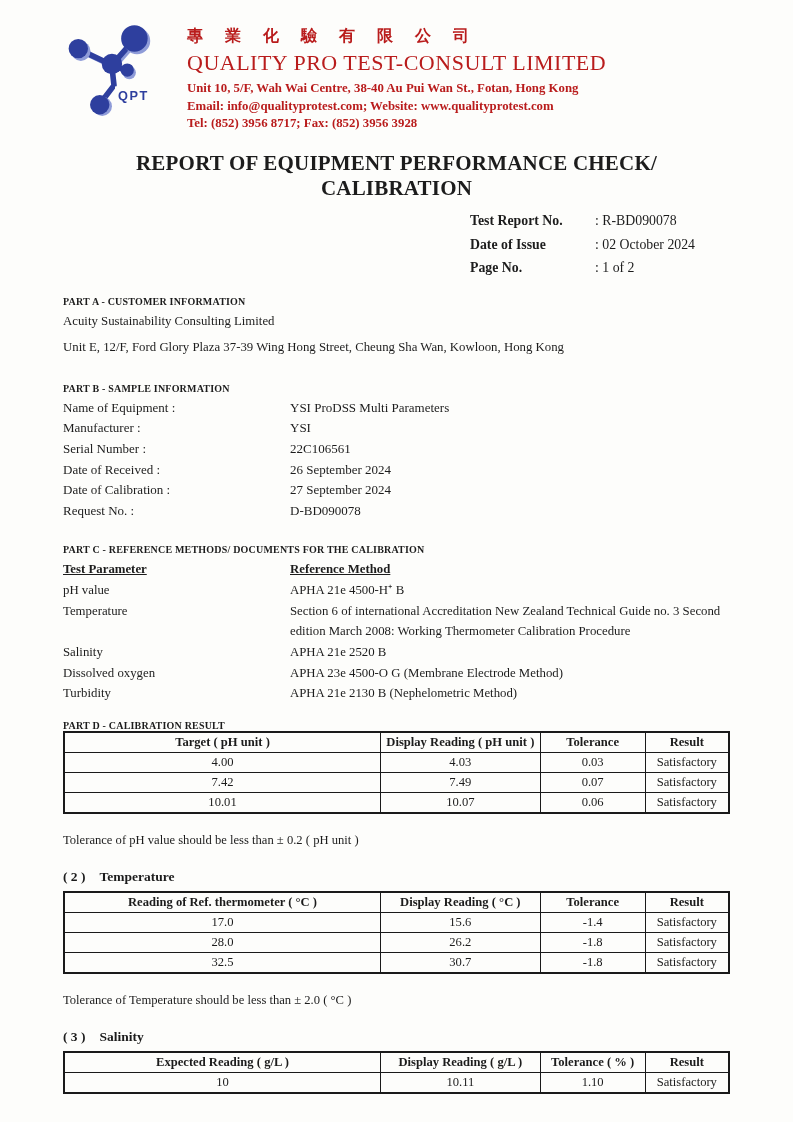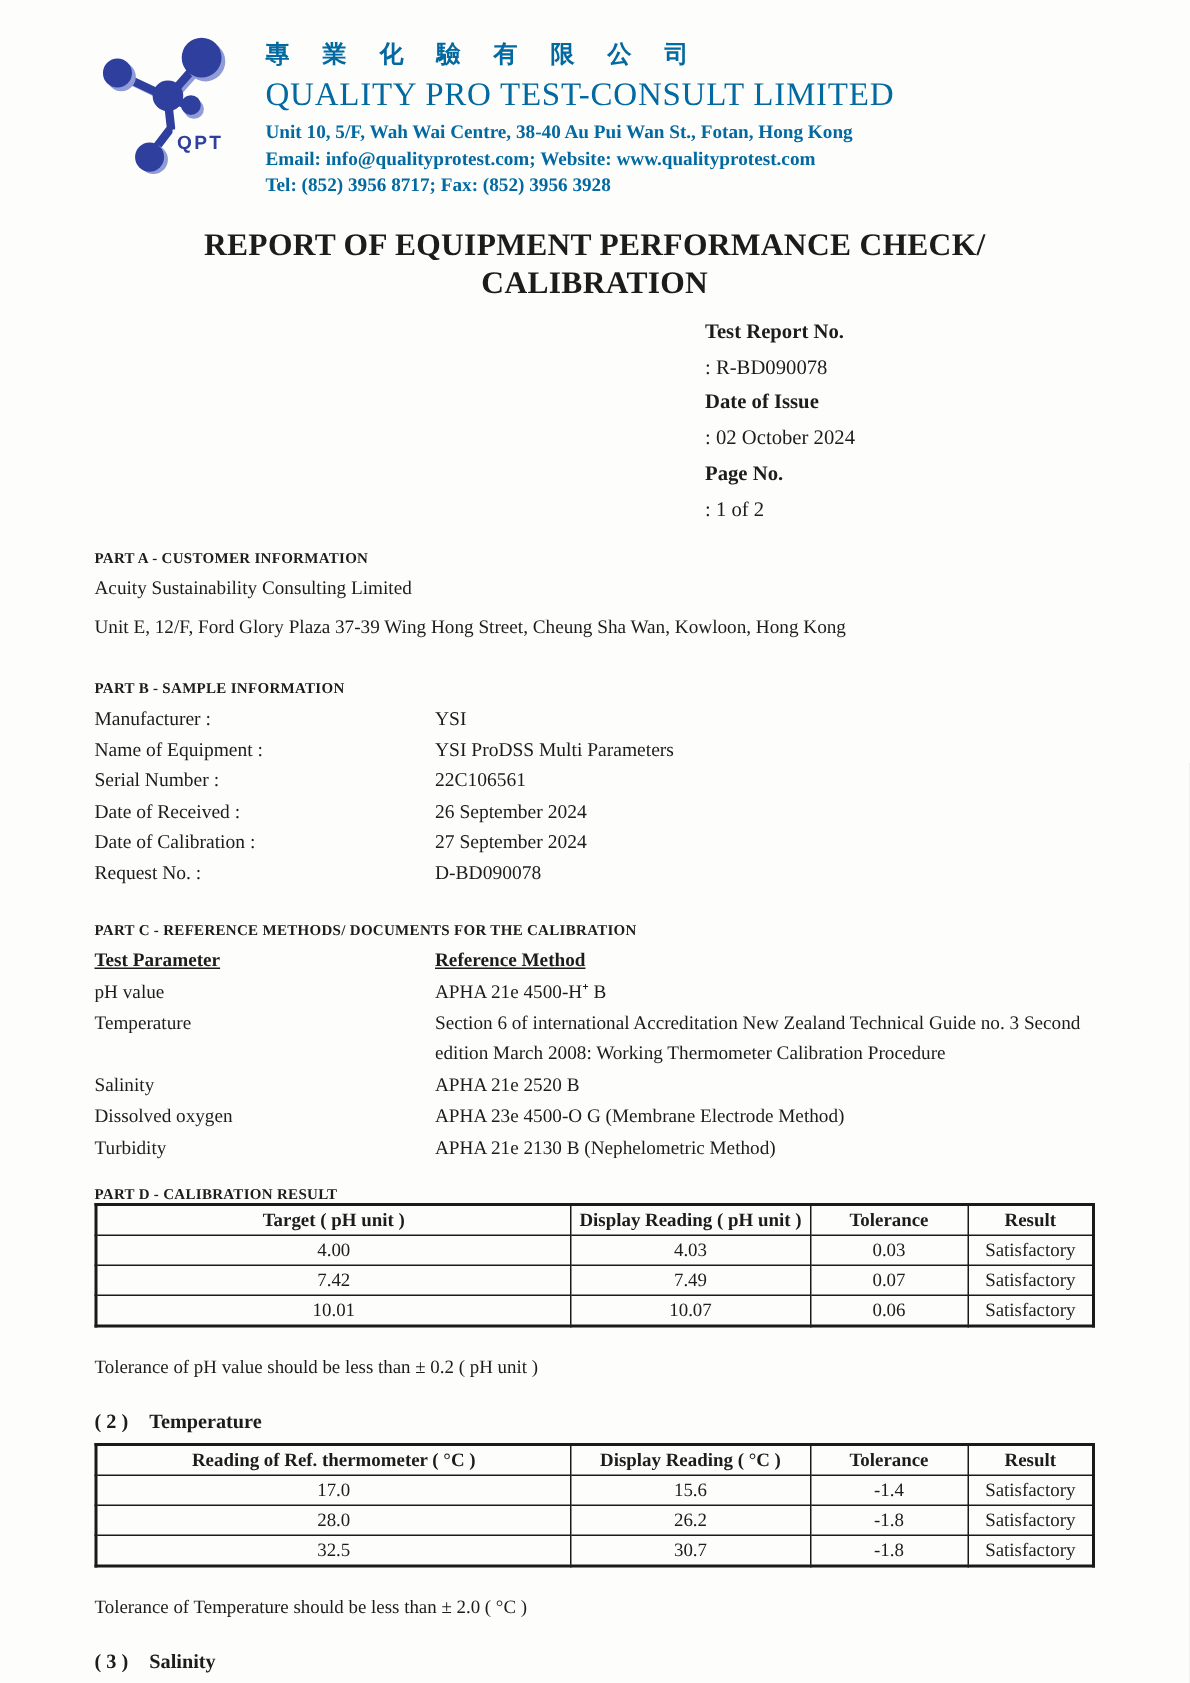--- a/index.html
+++ b/index.html
@@ -5,30 +5,30 @@
   * { margin:0; padding:0; box-sizing:border-box; }
   html,body { background:#e8e8e8; }
   body { font-family:"Liberation Serif", serif; color:#1c1c1c; }
   .page {
     position:relative; width:793px; height:1122px; margin:0 auto;
     background:#fdfdfb; overflow:hidden; padding:14px 63px 10px 63px;
   }
   
   .hdr { display:flex; align-items:flex-start; margin-top:2px; }
   .logo { width:102px; height:102px; flex:0 0 auto; }
-  .co { margin-left:12px; padding-top:10px; color:#0369a1; }
+  .co { margin-left:22px; padding-top:10px; color:#b91c1c; }
   .co-zh { font-size:16px; font-weight:600; letter-spacing:9px; }
   .co-en { font-size:22px; letter-spacing:0.5px; margin-top:3px; }
   .co-addr { font-size:12.8px; font-weight:bold; line-height:1.38; margin-top:4px; }
   .co-addr div { white-space:nowrap; }
   
   .title { text-align:center; font-size:21px; font-weight:bold; margin-top:18px; letter-spacing:0.2px; }
   
   .meta { margin-top:8px; margin-left:407px; }
-  .meta-row { display:flex; font-size:13.8px; line-height:1.72;flex-direction:column; }
+  .meta-row { display:flex; font-size:13.8px; line-height:1.72; }
   .meta-label { font-weight:bold; width:125px; }
   
   .sec-head { font-size:10px; font-weight:bold; letter-spacing:0.2px; }
   .part-a { margin-top:16px; }
   .part-a p { font-size:12.8px; line-height:1.75; margin-top:3px; }
   .part-b { margin-top:25px; }
   .kv { display:flex; font-size:13px; line-height:1.58; }
   .kv-label { width:227px; flex:0 0 auto; }
   .part-b .rows { margin-top:4px; }
   .part-c { margin-top:23px; }
@@ -116,26 +116,26 @@
   <div class="part-a">
     <div class="sec-head">PART A - CUSTOMER INFORMATION</div>
     <p>Acuity Sustainability Consulting Limited</p>
     <p>Unit E, 12/F, Ford Glory Plaza 37-39 Wing Hong Street, Cheung Sha Wan, Kowloon, Hong Kong</p>
   </div>
 
   <div class="part-b">
     <div class="sec-head">PART B - SAMPLE INFORMATION</div>
     <div class="rows">
       <div class="kv">
+          <span class="kv-label">Name of Equipment :</span>
+          <span>YSI ProDSS Multi Parameters</span>
+        </div>
+      <div class="kv">
           <span class="kv-label">Manufacturer :</span>
           <span>YSI</span>
-        </div>
-      <div class="kv">
-          <span class="kv-label">Name of Equipment :</span>
-          <span>YSI ProDSS Multi Parameters</span>
         </div>
       <div class="kv">
           <span class="kv-label">Serial Number :</span>
           <span>22C106561</span>
         </div>
       <div class="kv">
           <span class="kv-label">Date of Received :</span>
           <span>26 September 2024</span>
         </div>
       <div class="kv">

